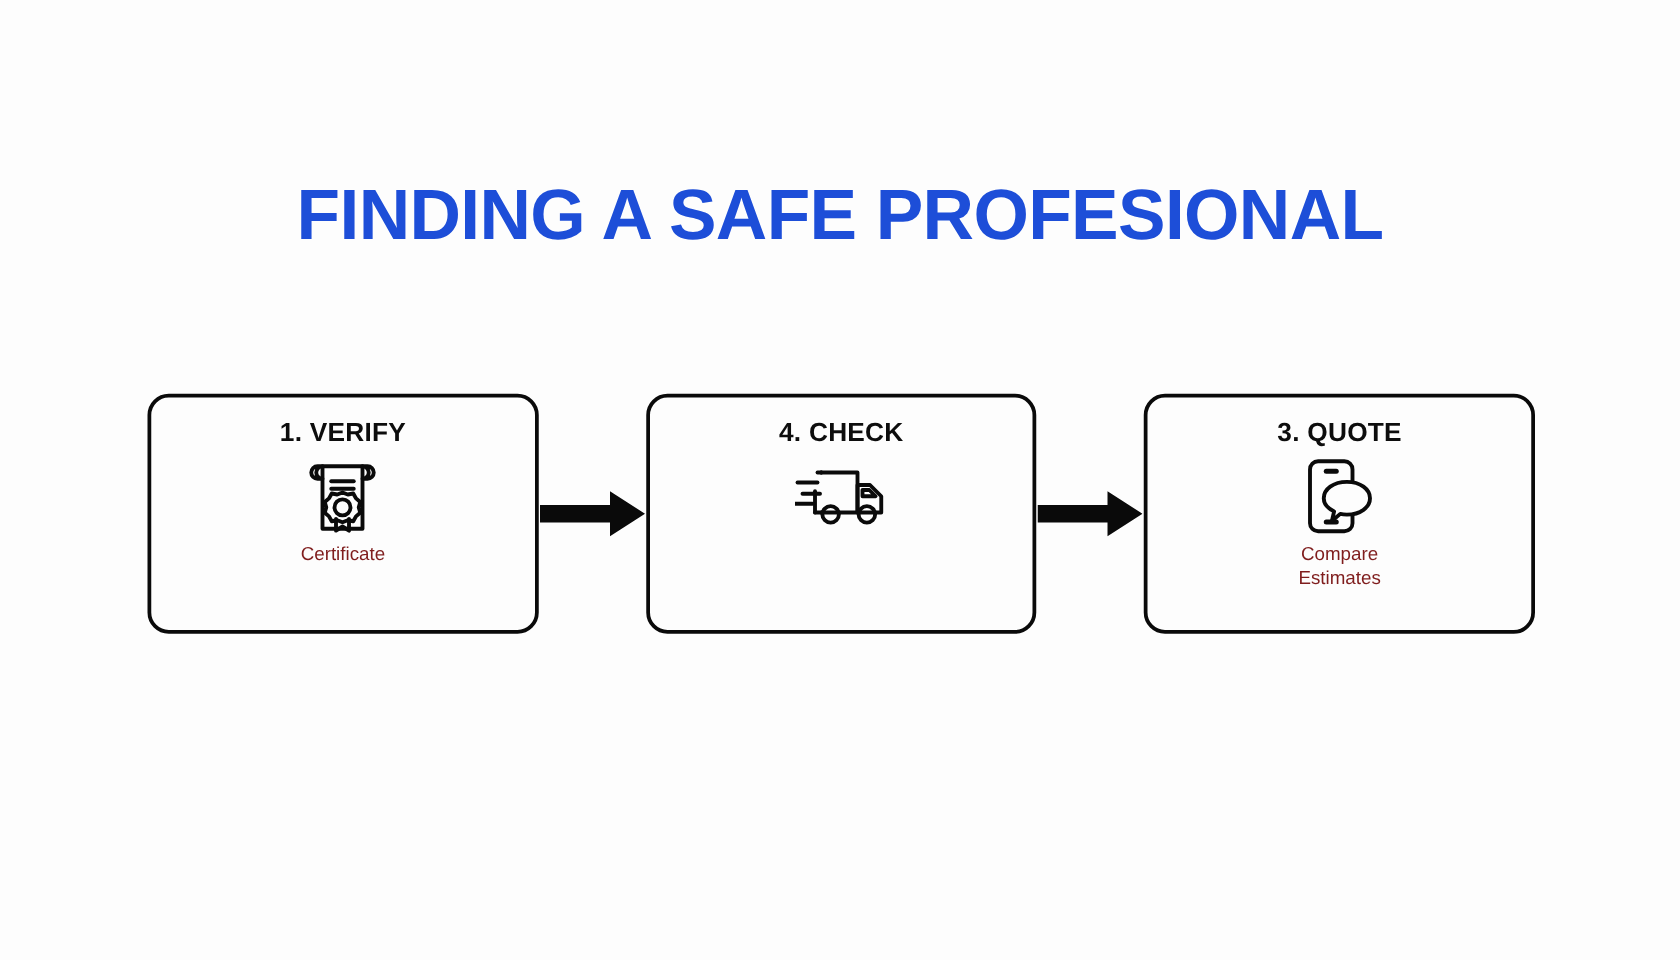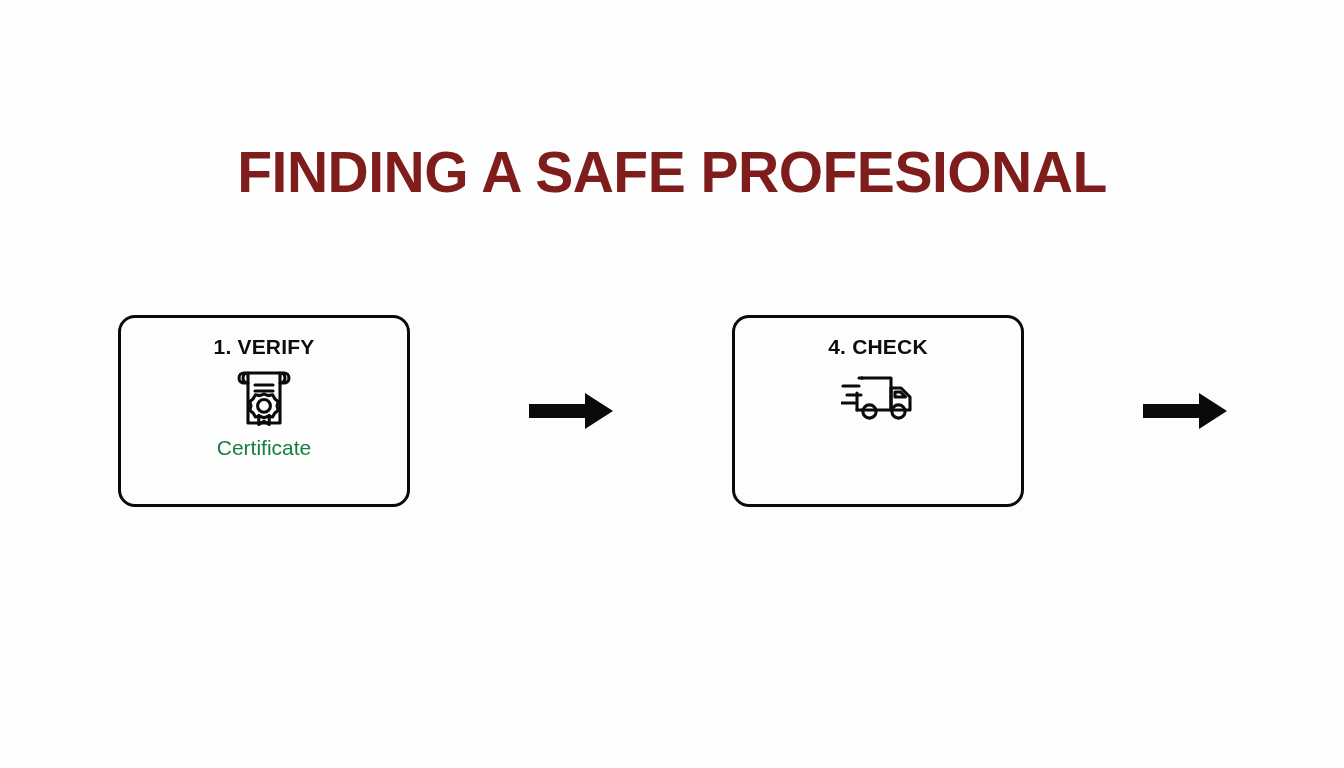--- a/index.html
+++ b/index.html
@@ -26,39 +26,39 @@
   .title {
     position: absolute;
     top: 143px;
     left: 0;
     width: 1344px;
     text-align: center;
     font-size: 57px;
     font-weight: 700;
     letter-spacing: -0.5px;
     line-height: 1.05;
-    color: #7f1d1d;
+    color: #1d4ed8;
     white-space: nowrap;
   }
 
   
   .flow {
     position: absolute;
     top: 315px;
     left: 118px;
     width: 1110px;
     height: 192px;
     display: flex;
     align-items: center;
     justify-content: space-between;
   }
 
   .card {
     box-sizing: border-box;
-    width: 292px;
+    width: 340px;
     height: 192px;
     border: 3.2px solid #0a0a0a;
     border-radius: 17px;
     background: #fdfdfd;
     display: flex;
     flex-direction: column;
     align-items: center;
     padding-top: 18px;
     position: relative;
   }
@@ -75,25 +75,25 @@
   .card-icon {
     height: 62px;
     margin-top: 9px;
     display: flex;
     align-items: center;
     justify-content: center;
   }
 
   .card-caption {
     margin-top: 7px;
-    font-size: 21px;
+    font-size: 15px;
     font-weight: 400;
     line-height: 1.25;
     text-align: center;
-    color: #15803d;
+    color: #7f1d1d;
     white-space: pre-line;
   }
 
   
   .arrow {
     width: 86px;
     height: 40px;
     flex: 0 0 auto;
     display: flex;
     align-items: center;
@@ -168,15 +168,36 @@
       </div>
 
     </div>
 
     <div class="arrow">
       <svg width="84" height="38" viewBox="0 0 84 38">
         <path d="M0 12 H56 V1 L84 19 L56 37 V26 H0 Z" fill="#0a0a0a"></path>
       </svg>
     </div>
 
+    <div class="card">
+      <div class="card-title">3. QUOTE</div>
+
+      <div class="card-icon">
+        <svg width="66" height="62" viewBox="0 0 66 62" fill="none" stroke="#0a0a0a" stroke-width="3.1" stroke-linecap="round" stroke-linejoin="round">
+
+          <rect x="9" y="3" width="34" height="56" rx="6.5" fill="#fdfdfd"></rect>
+
+          <path d="M22 11 H30" stroke-width="4"></path>
+
+          <path d="M22 51.5 H30" stroke-width="4"></path>
+
+          <path d="M38.5 19.5 C49.3 19.5 57 25.4 57 32.6 C57 39.8 49.3 45.7 38.5 45.7
+                   C36.6 45.7 34.8 45.5 33.2 45.1 L26.5 50.8 L28.3 43.1
+                   C23.3 40.7 20 37 20 32.6 C20 25.4 27.7 19.5 38.5 19.5 Z" fill="#fdfdfd"></path>
+        </svg>
+      </div>
+
+      <div class="card-caption">Compare
+Estimates</div>
+    </div>
 
   </div>
 </div>
 
 </body></html>

